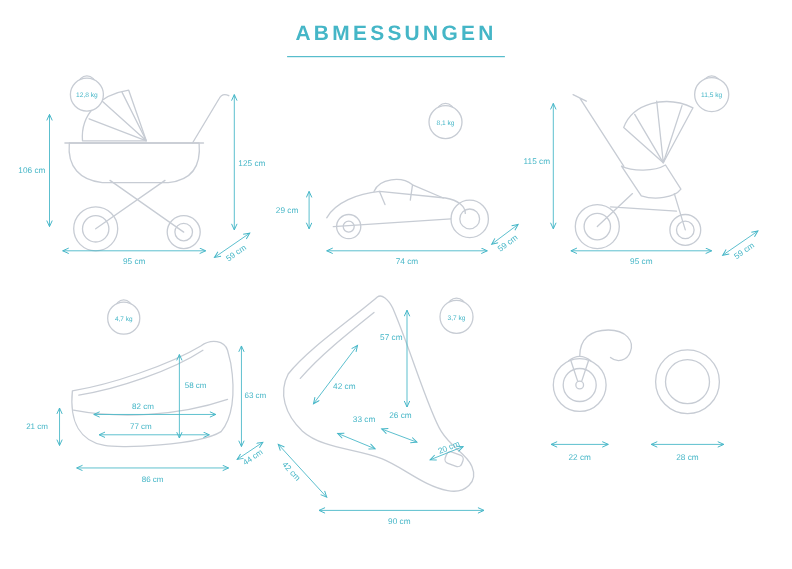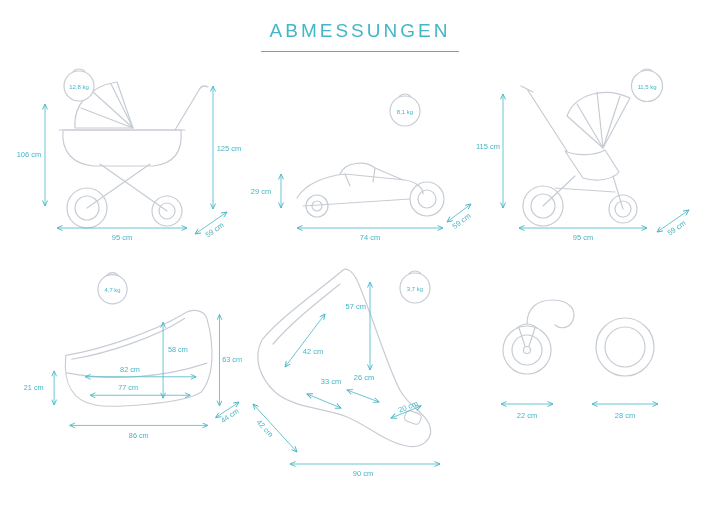--- a/index.html
+++ b/index.html
@@ -3,21 +3,21 @@
 <meta charset="utf-8">
 <style>
   :root { --accent:#45b6c7; --line:#c7ccd4; }
   html,body { margin:0; padding:0; background:#ffffff; }
   .page {
     width:720px; height:517px; background:#fff; overflow:hidden;
     font-family:"Liberation Sans", sans-serif; position:relative;
   }
   .title {
     text-align:center; padding-top:20px; color:var(--accent);
-    font-size:19px; font-weight:400; letter-spacing:3px;
+    font-size:19px; font-weight:700; letter-spacing:3px;
   }
   .title-underline {
     width:198px; border-top:1.5px solid var(--accent); margin:9px auto 0;
   }
   .grid {
     display:grid; grid-template-columns:repeat(3,230px);
     justify-content:center; margin-top:4px; row-gap:6px;
   }
   .panel { position:relative; }
   svg { display:block; }

